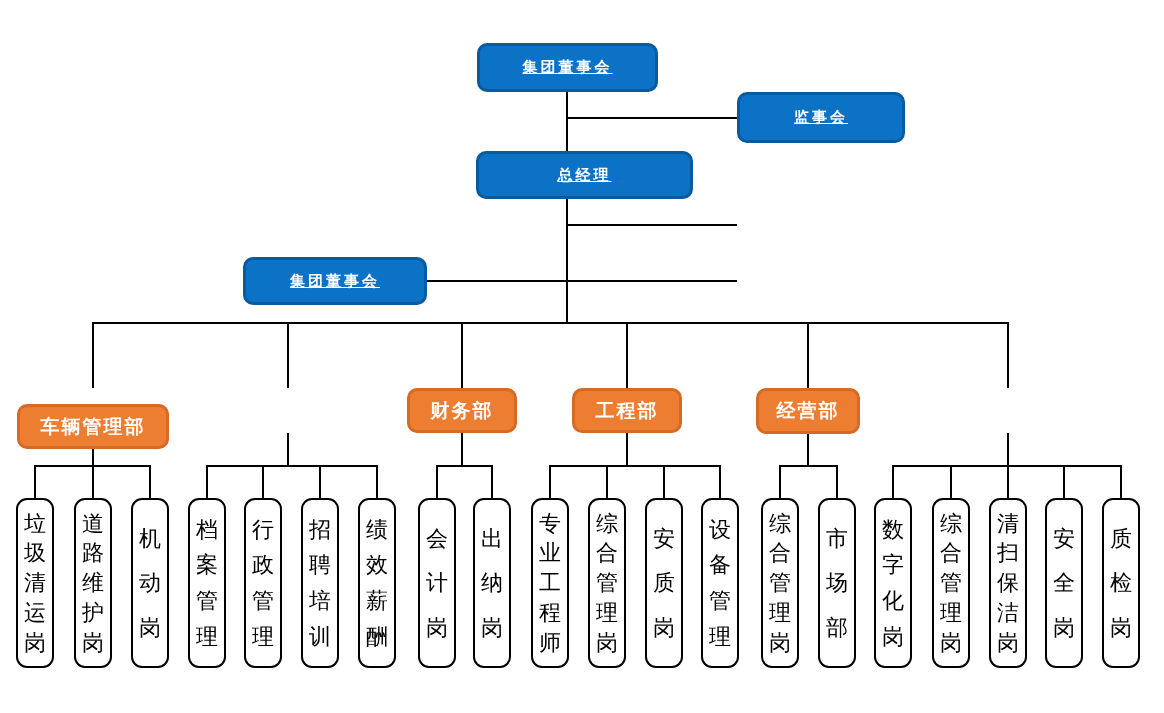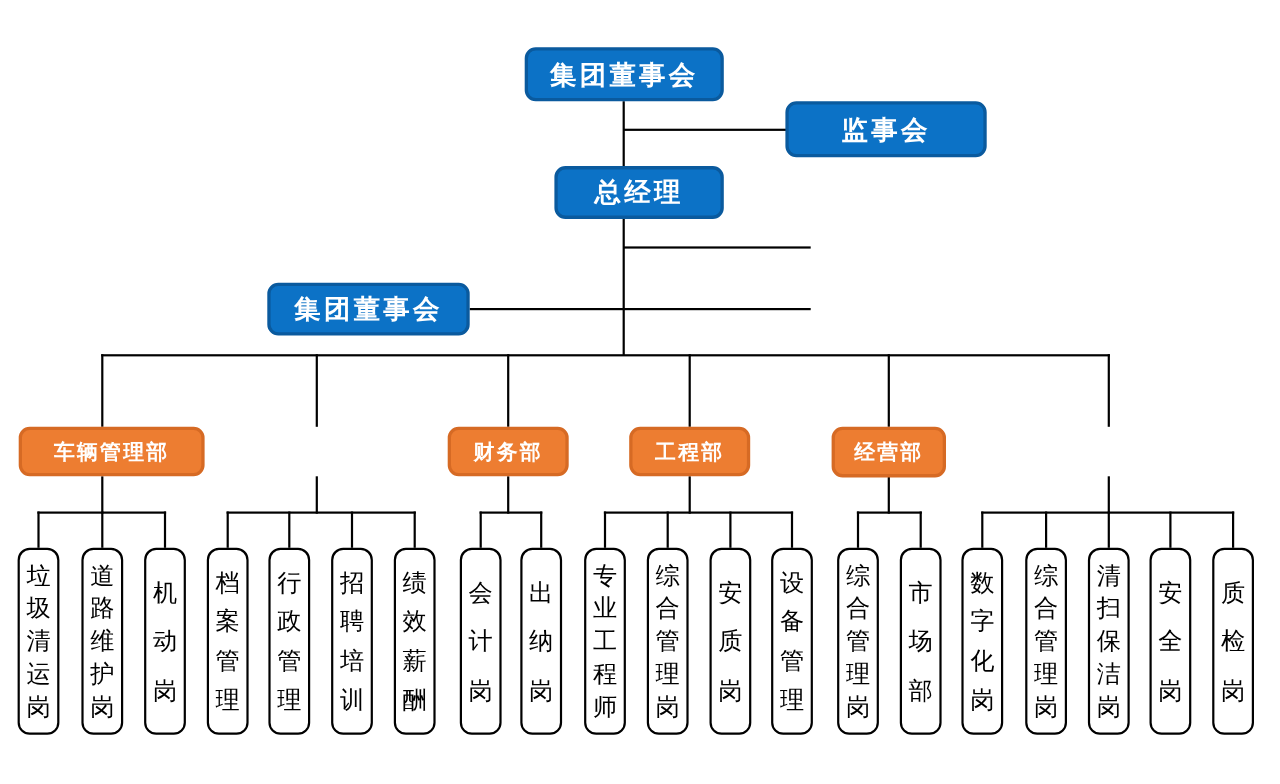--- a/index.html
+++ b/index.html
@@ -6,21 +6,21 @@
   .stage{
     position:relative;width:1164px;height:713px;background:#ffffff;
     font-family:"Liberation Sans",sans-serif;overflow:hidden;
   }
   .node{
     position:absolute;display:flex;align-items:center;justify-content:center;
     box-sizing:border-box;border-radius:10px;text-align:center;white-space:nowrap;
   }
   .blue{
     background:var(--blue);border:3px solid var(--blue_border);
-    color:var(--text_on_fill);font-weight:bold;font-size:24px;letter-spacing:3px;
+    color:var(--text_on_fill);font-weight:bold;font-size:15px;letter-spacing:3px;text-decoration:underline;
   }
   .orange{
     background:var(--orange);border:3px solid var(--orange_border);
     color:var(--text_on_fill);font-weight:bold;font-size:19px;letter-spacing:2px;
   }
   .leaf{
     background:var(--leaf_bg);border:2px solid var(--leaf_border);
     color:var(--leaf_text);font-size:22px;line-height:1.15;
     border-radius:11px;flex-direction:column;justify-content:space-evenly;
     padding:6px 0;white-space:normal;
@@ -78,25 +78,25 @@
   <div class="vline" style="left:719px;top:465px;height:33px"></div>
   <div class="vline" style="left:779px;top:465px;height:33px"></div>
   <div class="vline" style="left:836px;top:465px;height:33px"></div>
   <div class="vline" style="left:892px;top:465px;height:33px"></div>
   <div class="vline" style="left:950px;top:465px;height:33px"></div>
   <div class="vline" style="left:1007px;top:465px;height:33px"></div>
   <div class="vline" style="left:1063px;top:465px;height:33px"></div>
   <div class="vline" style="left:1120px;top:465px;height:33px"></div>
 
   <div class="node blue" style="left:477px;top:43px;width:181px;height:49px">集团董事会</div>
-  <div class="node blue" style="left:714px;top:92px;width:183px;height:51px">监事会</div>
-  <div class="node blue" style="left:504px;top:151px;width:154px;height:48px">总经理</div>
+  <div class="node blue" style="left:737px;top:92px;width:168px;height:51px">监事会</div>
+  <div class="node blue" style="left:476px;top:151px;width:217px;height:48px">总经理</div>
   <div class="node blue" style="left:243px;top:257px;width:184px;height:48px">集团董事会</div>
 
-  <div class="node orange" style="left:17px;top:388px;width:169px;height:45px">车辆管理部</div>
+  <div class="node orange" style="left:17px;top:404px;width:152px;height:45px">车辆管理部</div>
   <div class="node orange" style="left:572px;top:388px;width:110px;height:45px">工程部</div>
   <div class="node orange" style="left:407px;top:388px;width:110px;height:45px">财务部</div>
   <div class="node orange" style="left:756px;top:388px;width:104px;height:46px">经营部</div>
 
   <div class="node leaf" style="left:16px;top:498px;width:38px;height:170px">
       <span>垃</span>
       <span>圾</span>
       <span>清</span>
       <span>运</span>
       <span>岗</span>

